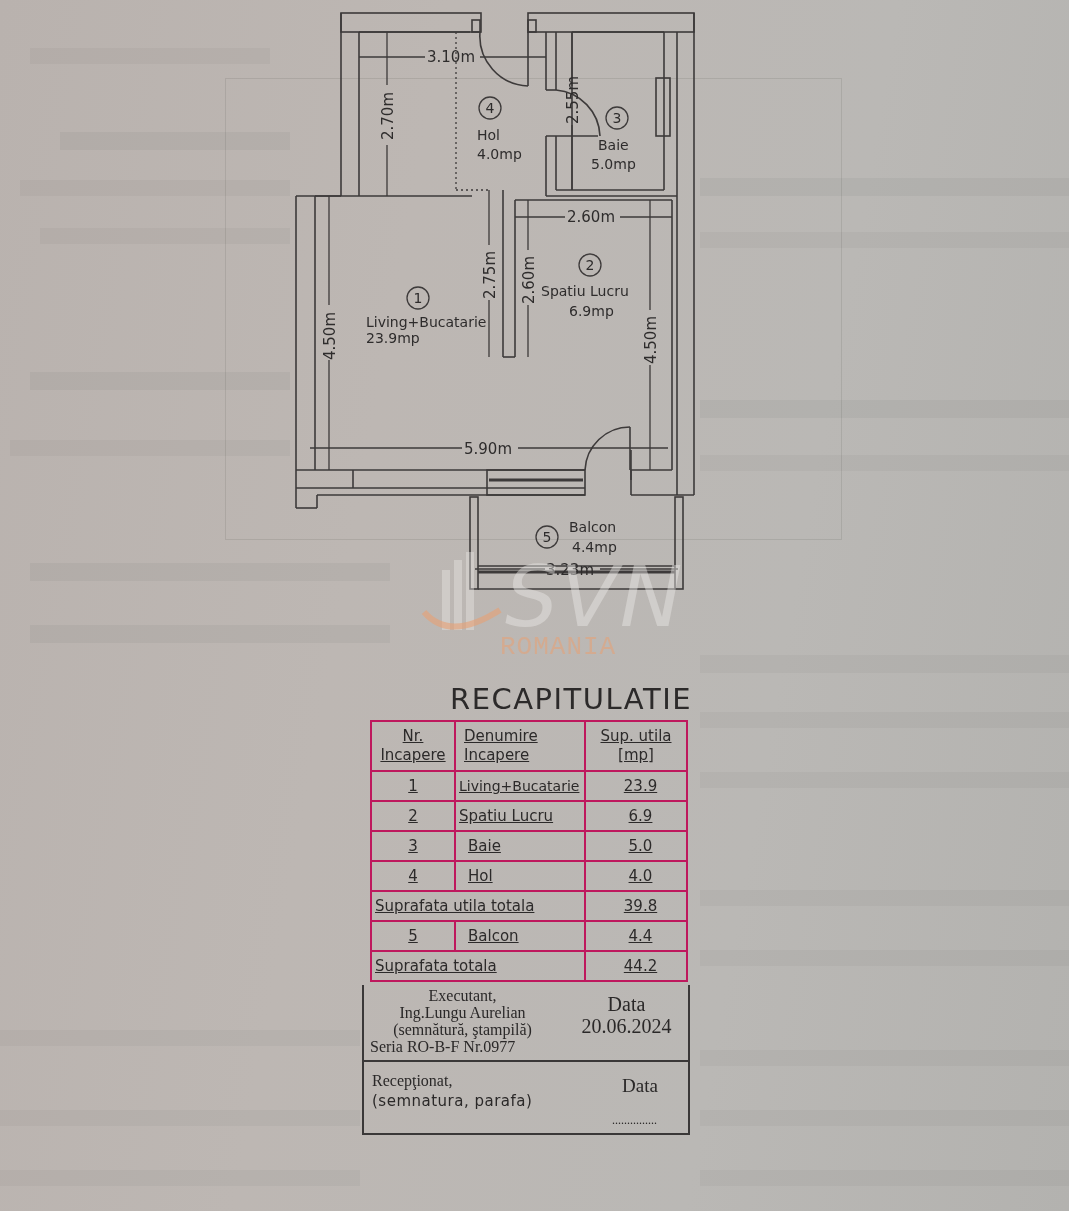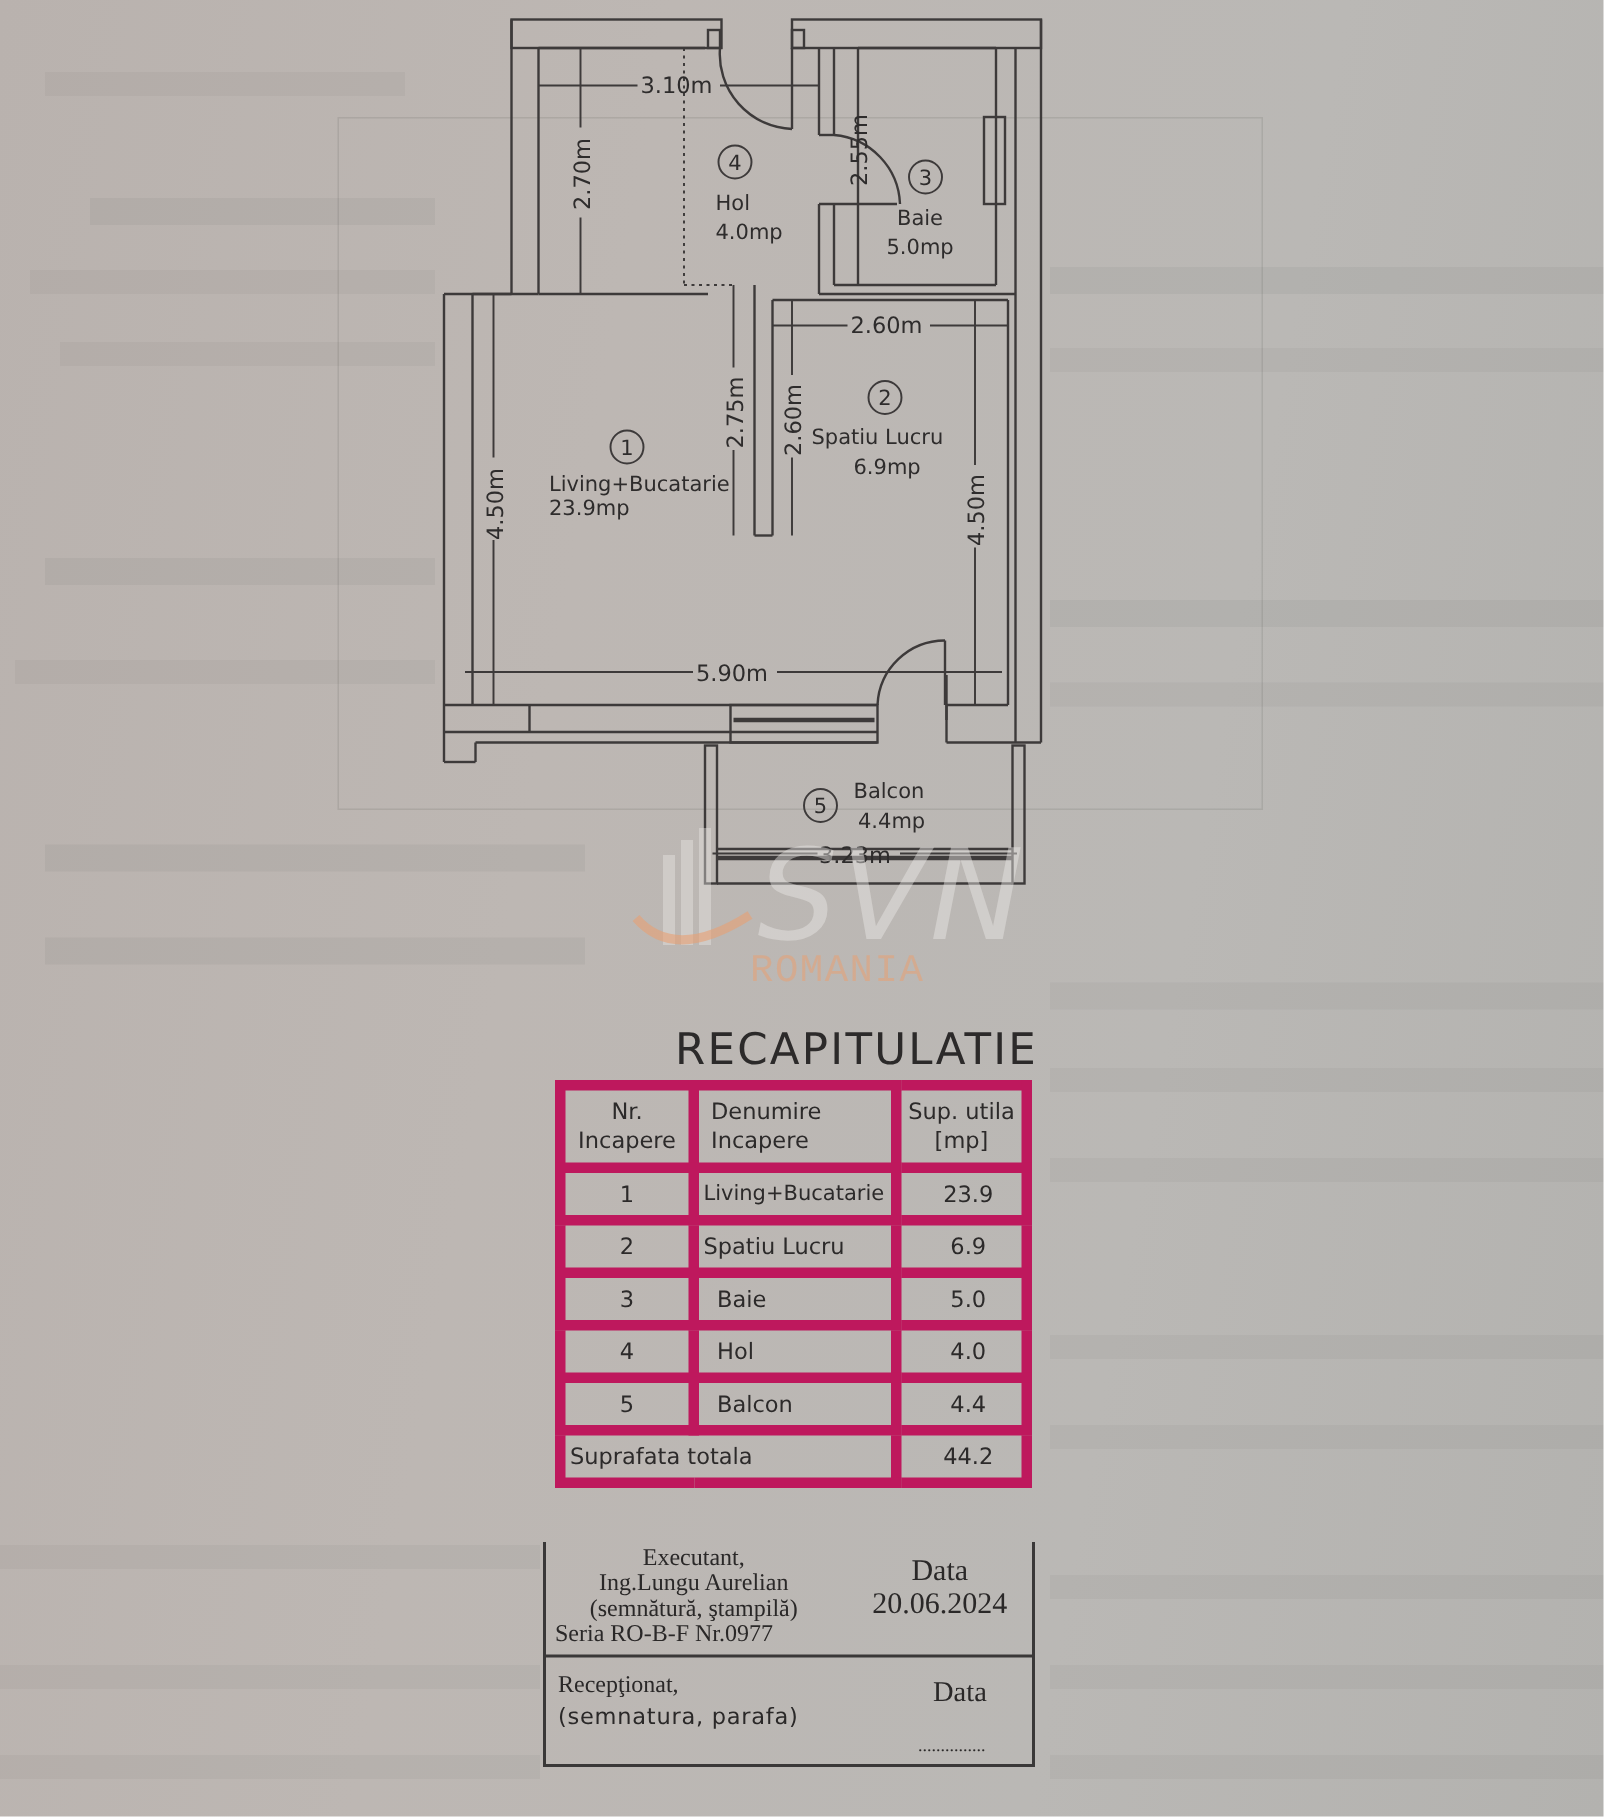--- a/index.html
+++ b/index.html
@@ -14,29 +14,29 @@
   #plan { position: absolute; left: 0; top: 0; }
   .watermark-svn { position: absolute; left: 505px; top: 548px; font-size: 84px; letter-spacing: 2px;
                    color: rgba(235,232,230,0.45); font-family: "DejaVu Sans", sans-serif; font-style: italic; }
   .watermark-ro { position: absolute; left: 500px; top: 632px; font-size: 26px; letter-spacing: 1px;
                   color: rgba(232,160,115,0.55); font-family: Liberation Mono, monospace; }
   .watermark-bars { position: absolute; left: 420px; top: 552px; }
   .recap-title { position: absolute; left: 450px; top: 682px; font-size: 29px; letter-spacing: 1.5px;
                  font-family: "DejaVu Sans", sans-serif; color: #2c2a2a; }
   table.recap { position: absolute; left: 370px; top: 720px; width: 318px; border-collapse: collapse;
                 font-family: "DejaVu Sans", sans-serif; font-size: 15px; color: #2c2a2a; }
-  table.recap td { border: 7px solid #be185d; padding: 0 2px; height: 28px; text-align: center;
-                   vertical-align: middle; }
+  table.recap td { border: 2px solid #be185d; padding: 0 2px; height: 28px; text-align: center;
+                   vertical-align: middle; text-decoration: underline; }
   table.recap .h td { height: 48px; font-size: 15px; line-height: 19px; }
   table.recap td.name { text-align: left; padding-left: 3px; }
   table.recap td.tot { text-align: left; padding-left: 3px; }
   table.recap td.val { text-align: center; padding-left: 11px; }
   .sign { position: absolute; left: 362px; top: 985px; width: 328px; height: 150px;
           border: 2px solid #3a3838; border-top: none; box-sizing: border-box;
-          font-family: "Liberation Serif", serif; font-size: 16px; color: #2a2828; margin-top: 43px; }
+          font-family: "Liberation Serif", serif; font-size: 16px; color: #2a2828; }
   .sign .row1 { position: absolute; left: 0; top: 0; width: 100%; height: 75px; border-bottom: 2px solid #3a3838; }
   .sign .exec { position: absolute; left: 6px; top: 2px; width: 185px; text-align: center; line-height: 17px; }
   .sign .exec .ser { text-align: left; }
   .sign .data1 { position: absolute; left: 200px; top: 8px; width: 125px; text-align: center; font-size: 20px; line-height: 22px; }
   .sign .recep { position: absolute; left: 8px; top: 86px; line-height: 20px; }
   .sign .recep .sub { font-family: "DejaVu Sans", sans-serif; font-size: 15px; letter-spacing: 0.5px; }
   .sign .data2 { position: absolute; left: 258px; top: 90px; font-size: 19px; }
   .sign .dots { position: absolute; left: 248px; top: 128px; letter-spacing: 0px; font-size: 12px; }
 </style>
 </head>
@@ -247,20 +247,24 @@
     <td>3</td>
     <td class="name" style="padding-left:12px">Baie</td>
     <td class="val">5.0</td>
   </tr>
   <tr>
     <td>4</td>
     <td class="name" style="padding-left:12px">Hol</td>
     <td class="val">4.0</td>
   </tr>
   <tr>
+    <td colspan="2" class="tot">Suprafata  utila  totala</td>
+    <td class="val">39.8</td>
+  </tr>
+  <tr>
     <td>5</td>
     <td class="name" style="padding-left:12px">Balcon</td>
     <td class="val">4.4</td>
   </tr>
   <tr>
     <td colspan="2" class="tot">Suprafata  totala</td>
     <td class="val">44.2</td>
   </tr>
 </tbody>
   </table>

